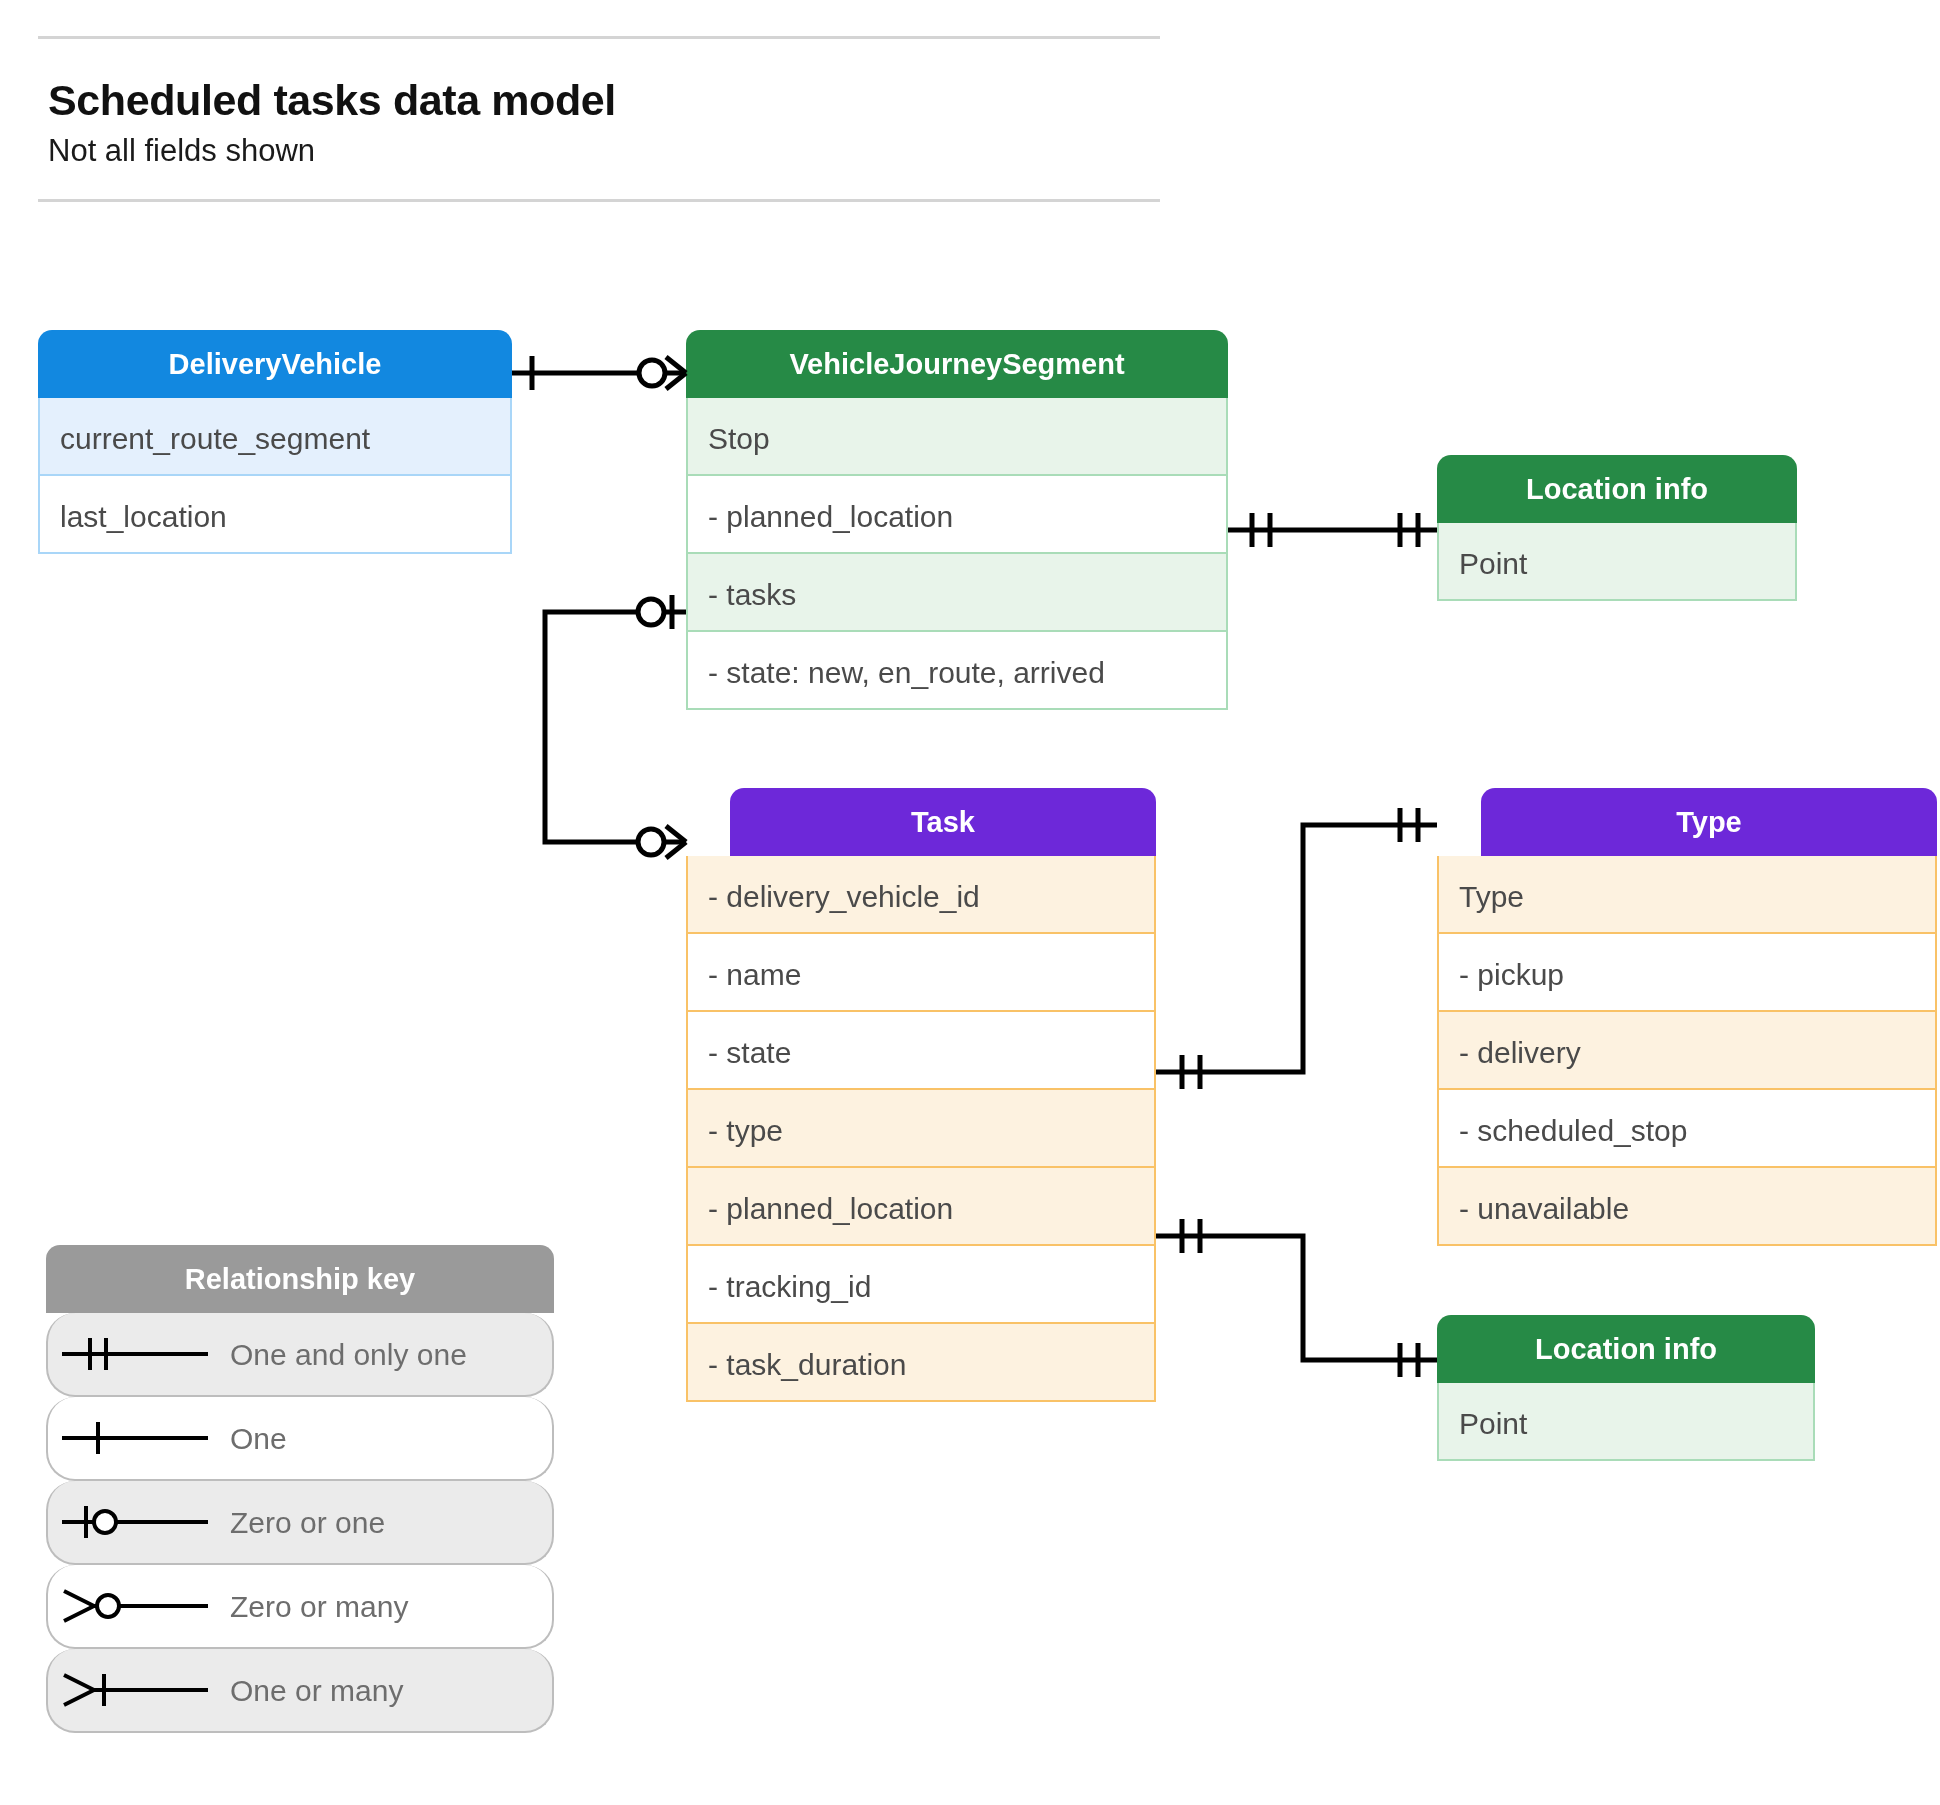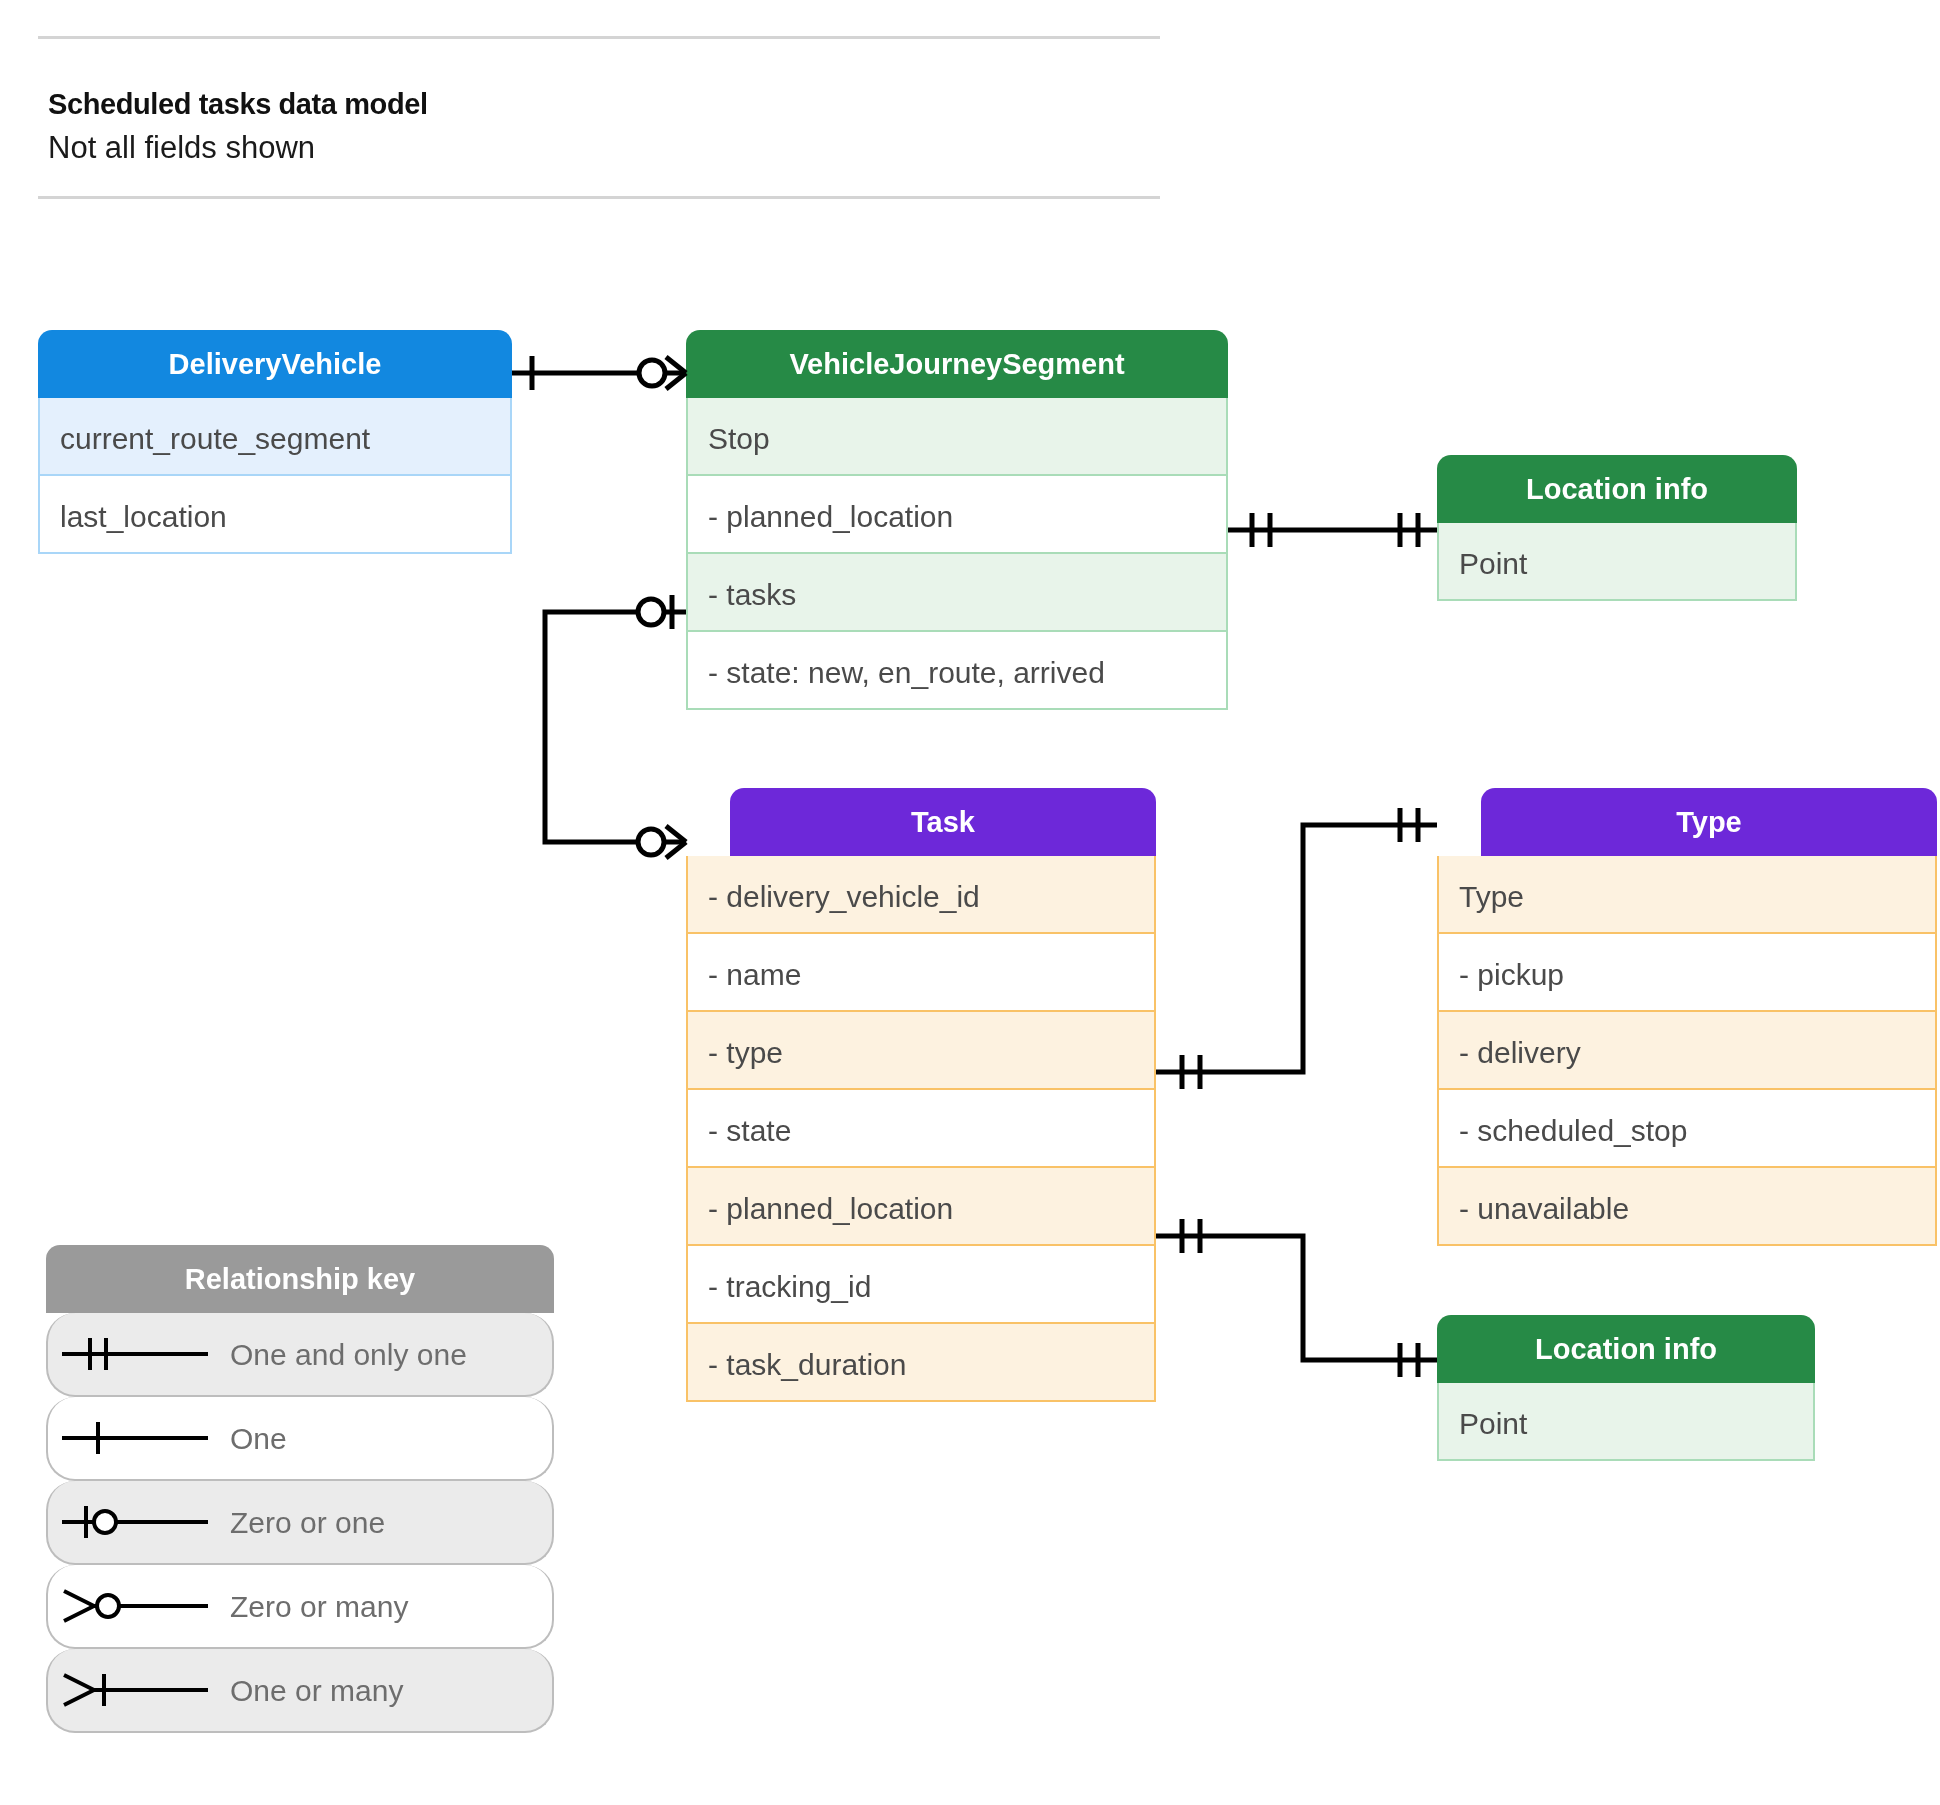--- a/index.html
+++ b/index.html
@@ -22,26 +22,26 @@
     top: 36px;
     width: 1122px;
   }
   .rule {
     height: 3px;
     background: #d4d4d4;
     width: 100%;
   }
   #title-block { padding: 34px 0 30px 10px; }
   #page-title {
-    font-size: 29px;
+    font-size: 43px;
     font-weight: 700;
     color: #111111;
     letter-spacing: -0.4px;
     line-height: 1.08;
-    margin: 16px 0 10px 0;
+    margin: 4px 0 10px 0;
   }
   #page-subtitle {
     font-size: 31px;
     font-weight: 400;
     color: #1a1a1a;
     margin: 0;
     line-height: 1.15;
   }
 
   
@@ -177,22 +177,22 @@
   <div class="entity-rows">
     <div class="entity-row alt">Point</div>
   </div>
 </div>
 
 <div class="entity theme-orange" id="entity-task">
   <div class="entity-header">Task</div>
   <div class="entity-rows">
     <div class="entity-row alt">- delivery_vehicle_id</div>
     <div class="entity-row plain">- name</div>
+    <div class="entity-row plain">- state</div>
     <div class="entity-row alt">- type</div>
-    <div class="entity-row plain">- state</div>
     <div class="entity-row alt">- planned_location</div>
     <div class="entity-row plain">- tracking_id</div>
     <div class="entity-row alt">- task_duration</div>
   </div>
 </div>
 
 <div class="entity theme-orange" id="entity-type">
   <div class="entity-header">Type</div>
   <div class="entity-rows">
     <div class="entity-row alt">Type</div>

